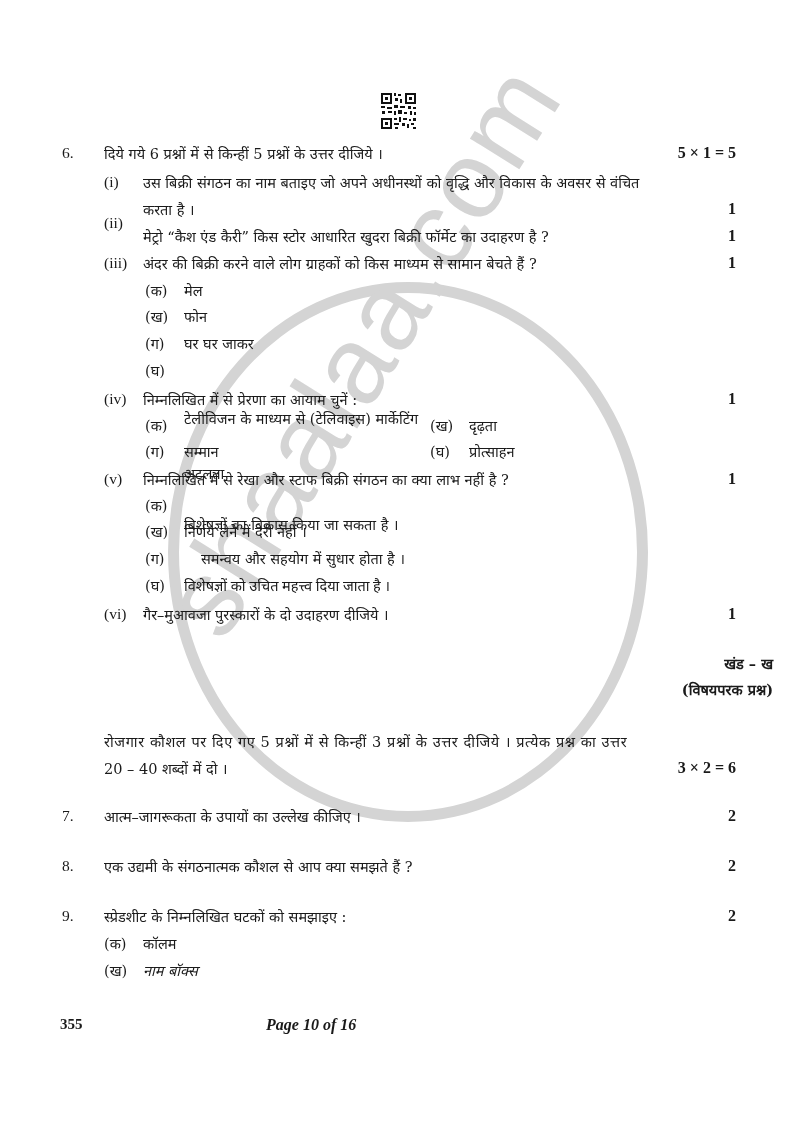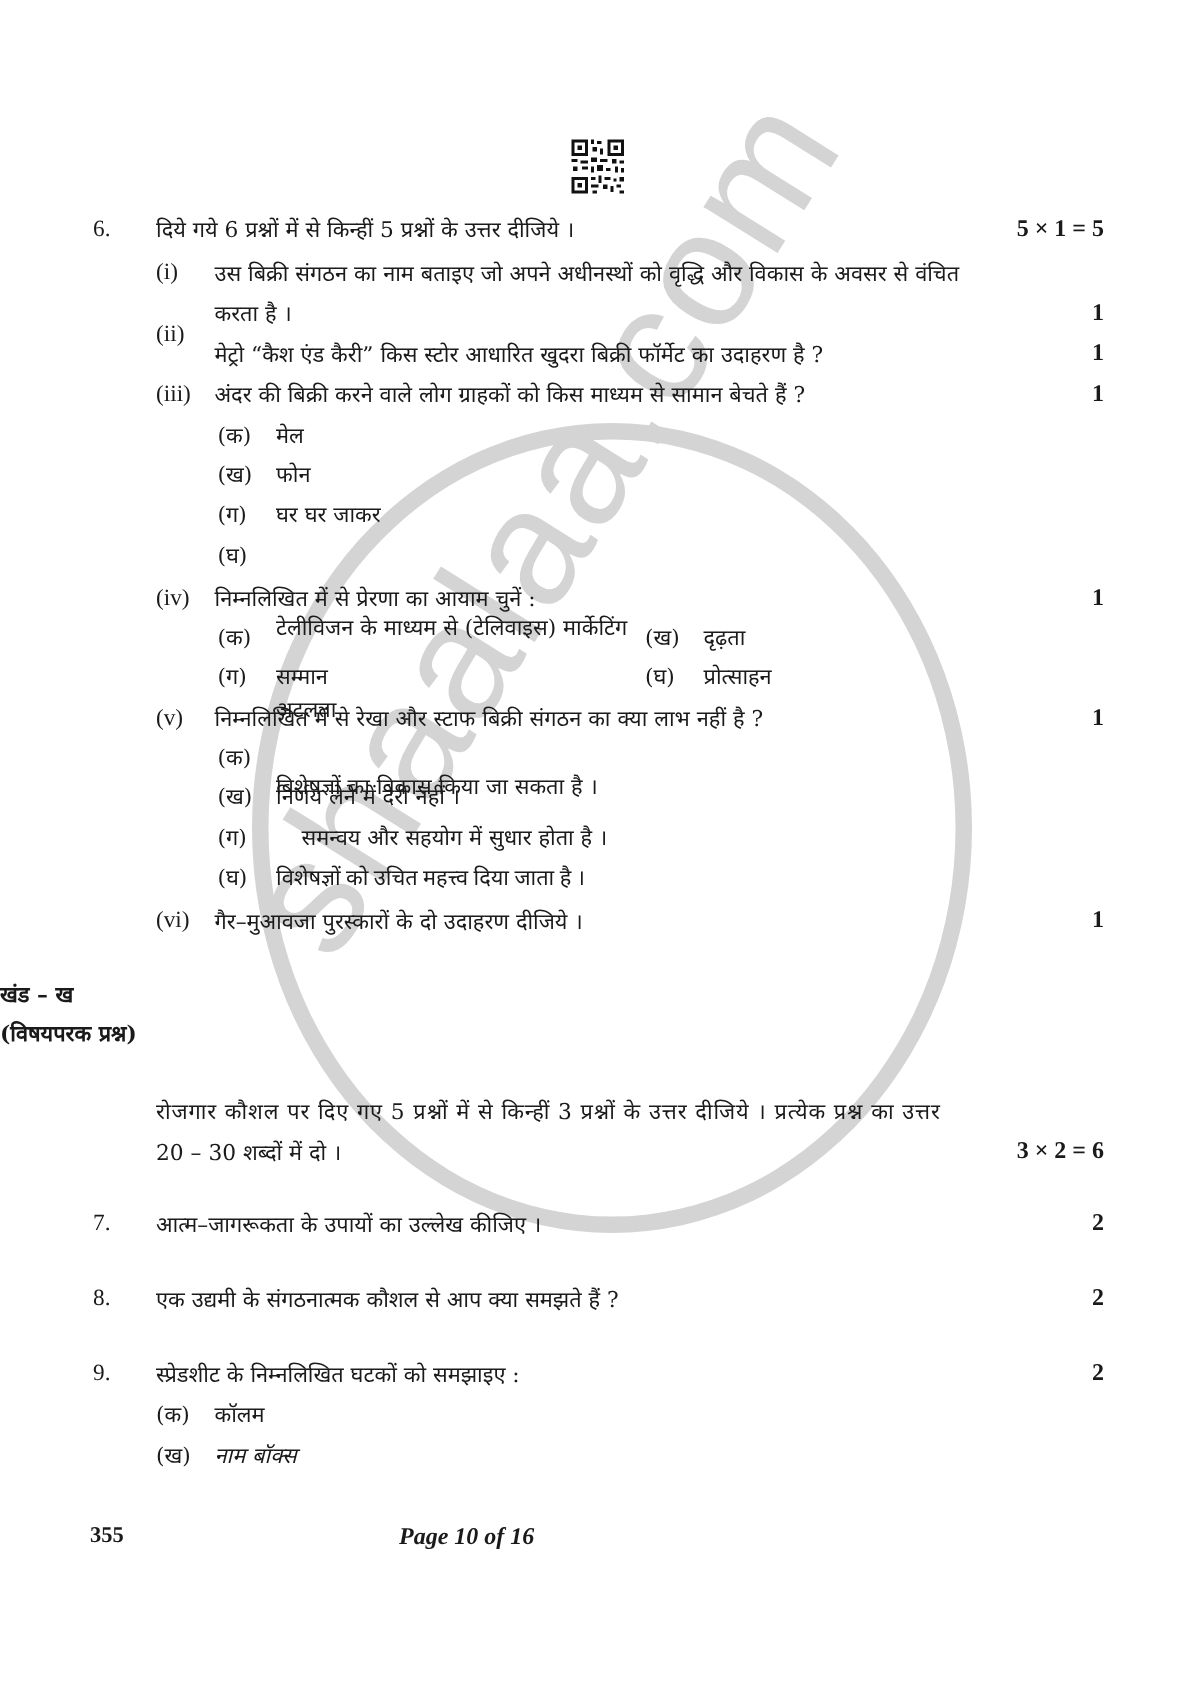--- a/index.html
+++ b/index.html
@@ -23,21 +23,21 @@
     .watermark-text {
       position: absolute; left: 190px; top: 560px;
       font-family: "Liberation Sans", "DejaVu Sans", sans-serif;
       font-size: 110px; color: #d4d4d4; transform: rotate(-58deg);
       transform-origin: left center; pointer-events: none; z-index: 0; letter-spacing: 2px;
     }
     .content { position: absolute; left: 0; top: 0; width: 800px; height: 1131px; z-index: 1; }
     .footer-code { position: absolute; left: 60px; top: 1016px; font-family: "Liberation Serif", serif; font-weight: bold; font-size: 15px; }
     .footer-page { position: absolute; left: 266px; top: 1016px; font-family: "Liberation Serif", serif; font-weight: bold; font-style: italic; font-size: 16px; }
     .visit { position: absolute; left: 24px; top: 1066px; font-family: "Liberation Sans", "DejaVu Sans", sans-serif; font-size: 18.5px; color: #222; }
-    .center { position: absolute; left: 0; width: 773px; text-align: left; }
+    .center { position: absolute; left: 0; width: 773px; text-align: right; }
   </style>
 </head>
 <body>
 
 <div class="page">
 
   <div class="watermark-circle"></div>
   <div class="watermark-text">shaalaa.com</div>
 
   <div class="content">
@@ -147,21 +147,21 @@
         <span class="abs num" style="left:104px; top:605px;">(vi)</span>
         <span class="abs txt" style="left:143px; top:605px;">गैर–मुआवजा पुरस्कारों के दो उदाहरण दीजिये ।</span>
         <span class="marks" style="top:605px;">1</span>
       </div>
     </div>
 
     <div>
       <div class="center txt bold" style="top:654px;">खंड – ख</div>
       <div class="center txt bold" style="top:680px;">(विषयपरक प्रश्न)</div>
       <span class="abs txt" style="left:104px; top:732px; letter-spacing:0.6px;">रोजगार कौशल पर दिए गए 5 प्रश्नों में से किन्हीं 3 प्रश्नों के उत्तर दीजिये । प्रत्येक प्रश्न का उत्तर</span>
-      <span class="abs txt" style="left:104px; top:759px;">20 – 30 शब्दों में दो ।</span>
+      <span class="abs txt" style="left:104px; top:759px;">20 – 40 शब्दों में दो ।</span>
       <span class="marks" style="top:759px;">3 × 2 = 6</span>
     </div>
 
     <div>
       <span class="abs num" style="left:62px; top:807px;">7.</span>
       <span class="abs txt" style="left:104px; top:807px;">आत्म–जागरूकता के उपायों का उल्लेख कीजिए ।</span>
       <span class="marks" style="top:807px;">2</span>
     </div>
 
     <div>

